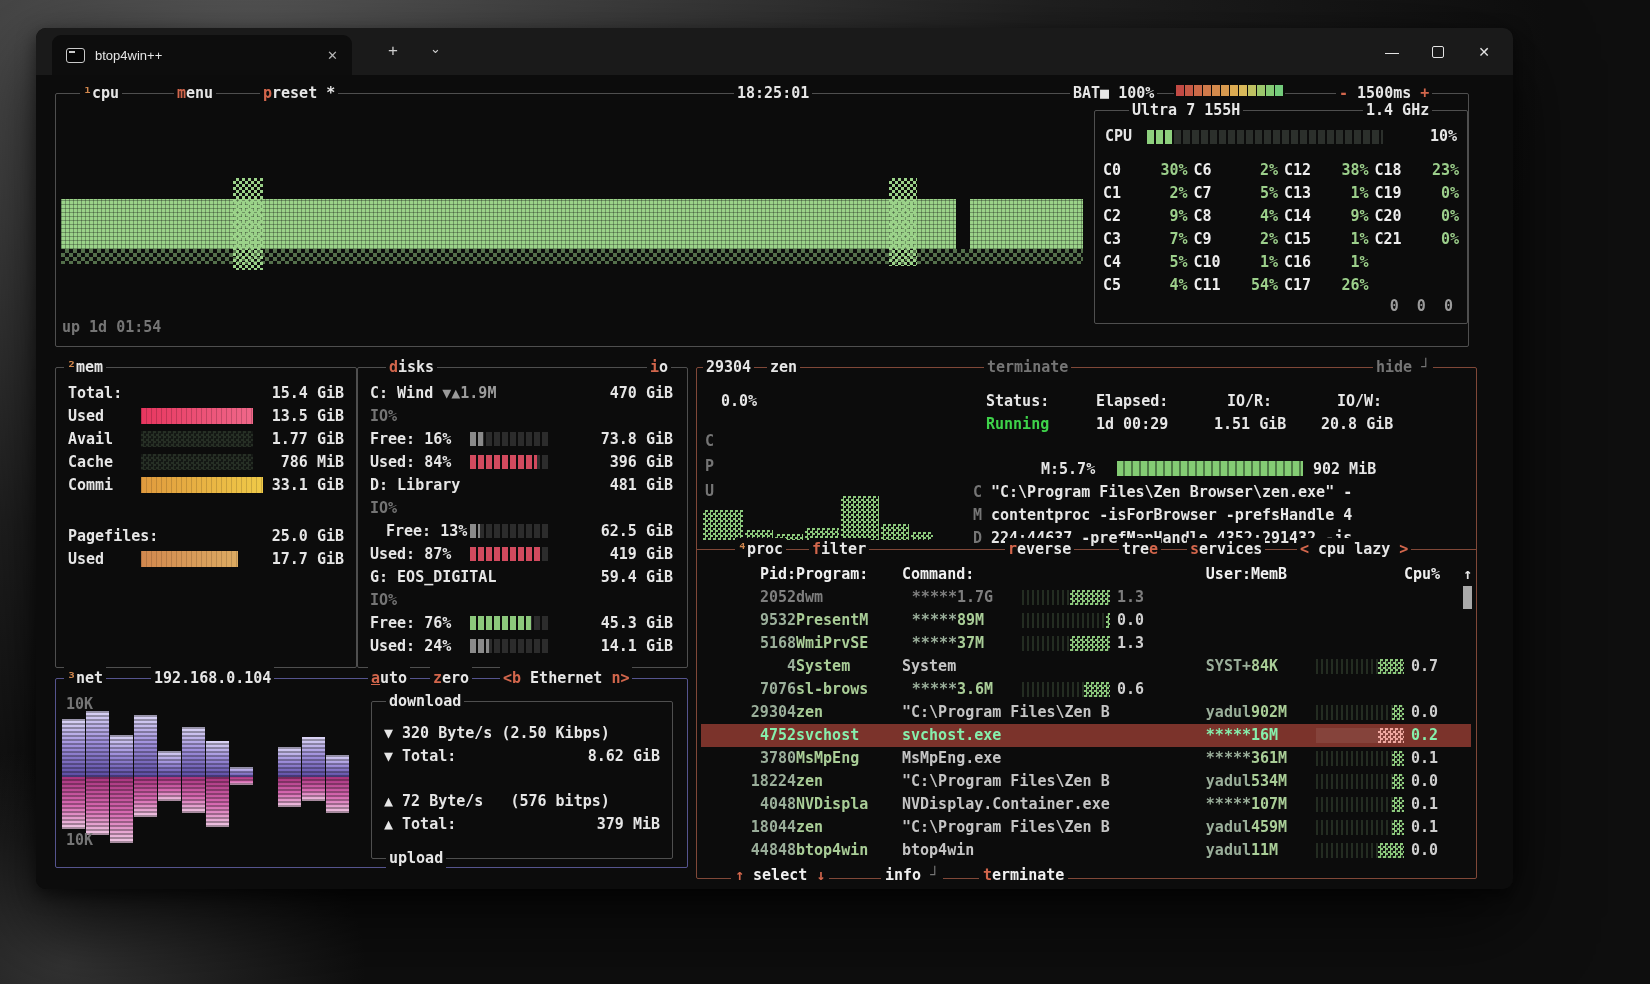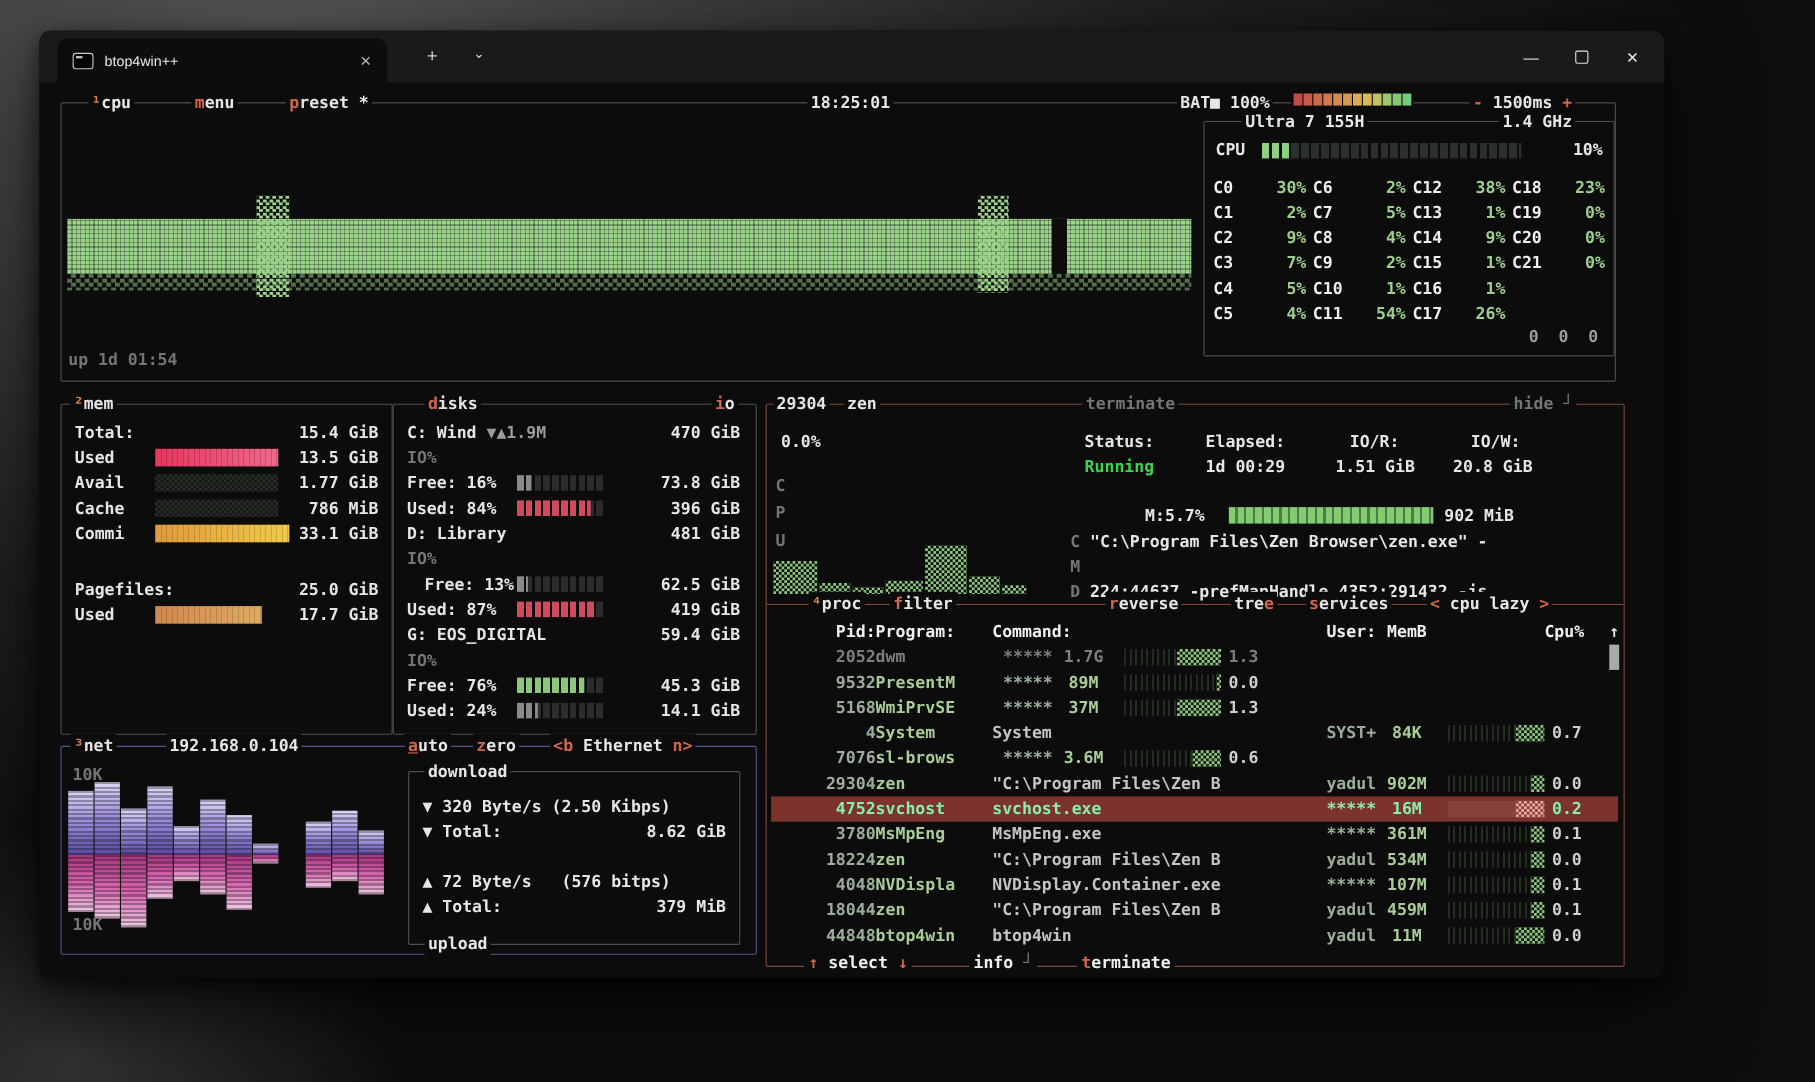--- a/index.html
+++ b/index.html
@@ -89,21 +89,21 @@
   
   .phead,.plist{position:absolute;left:4px;right:5px}
   .phead{top:195px;display:flex;height:23px;line-height:23px;white-space:pre;font:700 15px/23px "DejaVu Sans Mono",monospace}
   .phead span{color:#f0f0f0}
   .plist{top:218px}
   .prow{display:flex;height:23px;line-height:23px;white-space:pre;font:700 15px/23px "DejaVu Sans Mono",monospace}
   .cpid{width:95px;text-align:right;color:#9aae9a}
   .cprog{width:106px;color:#a9cd97;overflow:hidden}
   .ccmd{width:294px;color:#c4c4c4;overflow:hidden}
   .cuser{width:55px;text-align:right;color:#9aae9a}
-  .cmem{width:56px;text-align:center;color:#a9cd97}
+  .cmem{width:56px;text-align:left;color:#a9cd97}
   .cgraph{width:88px;margin-left:9px;align-self:center;height:15px;position:relative;
     background:repeating-linear-gradient(90deg, rgba(120,160,110,.22) 0 2px, transparent 2px 5px)}
   .cgraph::after{content:"";position:absolute;right:0;top:0;bottom:0;width:0;
     background:repeating-conic-gradient(#8cc87c 0% 25%, transparent 0% 50%) 0 0/5px 5px}
   .g0::after{width:4px}.g1::after{width:12px}.g2::after{width:26px}.g3::after{width:40px}
   .gsel{background:rgba(255,255,255,.08)}
   .gsel::after{width:26px;background:repeating-conic-gradient(#f0a8a0 0% 25%, transparent 0% 50%) 0 0/5px 5px}
   .ccpu{width:34px;text-align:right;color:#cfcfcf}
   .prow.dim span{color:#7e7e7e}
   .prow.sel{background:#7b332b}
@@ -394,21 +394,21 @@
       </div>
     </div>
 
     <div class="box procb" style="left:660px;top:292px;width:779px;height:510px">
 
       <span class="blabel" style="left:6px">29304</span>
       <span class="blabel" style="left:70px">zen</span>
       <span class="blabel dim2" style="left:287px">terminate</span>
       <span class="blabel dim2" style="left:676px">hide ┘</span>
 
-      <span class="t" style="left:13px;top:22px">0.0%</span>
+      <span class="t" style="left:24px;top:22px">0.0%</span>
       <span class="t dim2" style="left:8px;top:62px">C</span>
       <span class="t dim2" style="left:8px;top:87px">P</span>
       <span class="t dim2" style="left:8px;top:112px">U</span>
 
       <div class="dgraph" style="left:4px;top:124px;width:250px;height:48px">
         <i class="dgc" style="left:2px;width:40px;height:30px"></i>
         <i class="dgc" style="left:44px;width:28px;height:10px"></i>
         <i class="dgc" style="left:74px;width:28px;height:6px"></i>
         <i class="dgc" style="left:104px;width:34px;height:12px"></i>
         <i class="dgc" style="left:140px;width:38px;height:44px"></i>
@@ -426,20 +426,21 @@
       <span class="t" style="left:624px;top:45px">20.8 GiB</span>
 
       <span class="t" style="left:344px;top:90px">M:5.7%</span>
       <div class="mbar" style="left:420px;top:93px"></div>
       <span class="t" style="left:616px;top:90px">902 MiB</span>
 
       <span class="t dim2" style="left:276px;top:113px">C</span>
       <span class="t dim2" style="left:276px;top:136px">M</span>
       <span class="t dim2" style="left:276px;top:159px">D</span>
       <span class="t" style="left:294px;top:113px">"C:\Program Files\Zen Browser\zen.exe" -</span>
+      <span class="t" style="left:294px;top:136px">contentproc -isForBrowser -prefsHandle 4</span>
       <span class="t" style="left:294px;top:159px">224:44637 -prefMapHandle 4352:291432 -js</span>
 
       <div style="position:absolute;left:0;right:0;top:181px;border-top:1px solid #804838"></div>
 
       <span class="dlabel" style="left:38px"><span class="org">⁴</span><span>proc</span></span>
       <span class="dlabel" style="left:112px"><span class="red">f</span><span>ilter</span></span>
       <span class="dlabel" style="left:308px"><span class="red">r</span><span>everse</span></span>
       <span class="dlabel" style="left:422px"><span>tre</span><span class="red">e</span></span>
       <span class="dlabel" style="left:490px"><span class="red">s</span><span>ervices</span></span>
       <span class="dlabel" style="left:600px"><span class="red">&lt;</span><span> cpu lazy </span><span class="red">&gt;</span></span>

